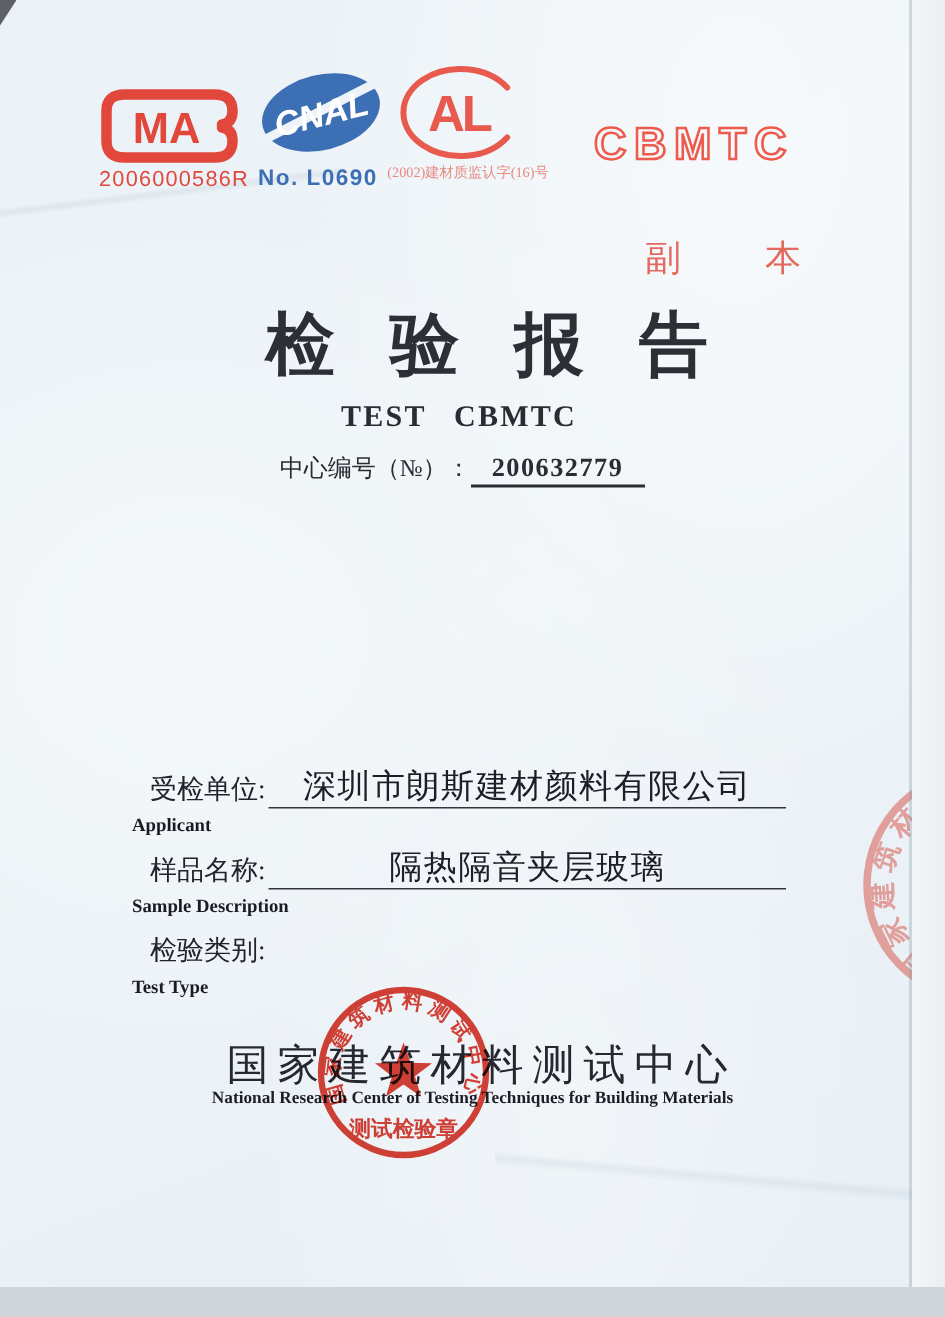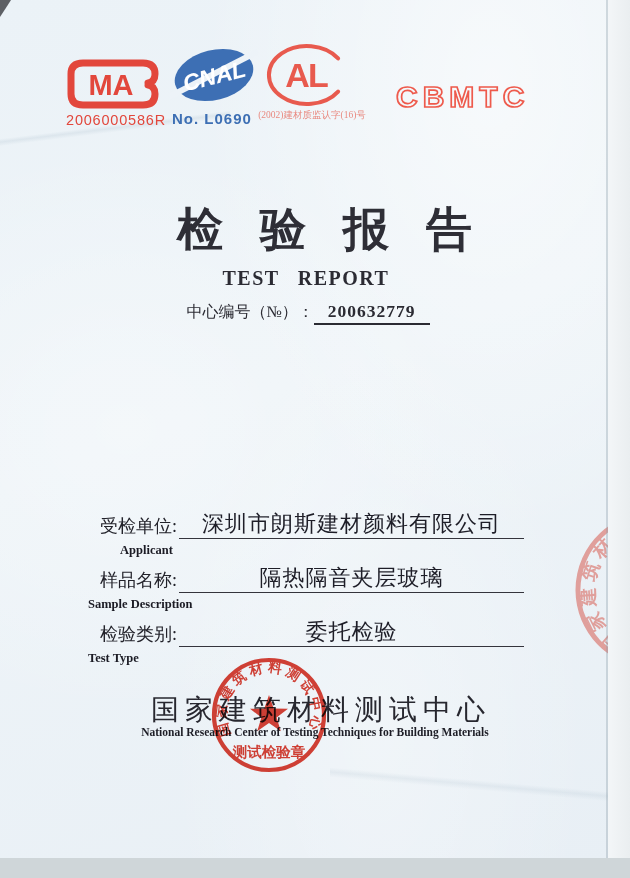--- a/index.html
+++ b/index.html
@@ -53,21 +53,21 @@
   .report-no .lbl{font-size:16px;}
   .report-no .num{font-size:17.5px;font-weight:bold;letter-spacing:1px;
     border-bottom:2px solid #2b2b33;padding:0 14px 1px 14px;}
 
   
   .frow{left:100px;width:424px;display:flex;align-items:flex-end;color:#22222a;}
   .frow .flabel{font-size:18px;white-space:nowrap;padding-right:2px;line-height:26px;}
   .frow .fline{flex:1;border-bottom:1.5px solid #34343c;text-align:center;
     font-size:22px;letter-spacing:1px;padding-bottom:3px;line-height:23px;color:#1e1e28;}
   .fsub{left:88px;font-size:12.5px;font-weight:bold;color:#1b1b24;}
-  .r1{top:512px;} .r1s{top:543px;margin-left:32px;}
+  .r1{top:512px;} .r1s{top:543px;}
   .r2{top:566px;} .r2s{top:597px;}
   .r3{top:620px;} .r3s{top:651px;}
 
   
   .footer-cn{left:0;top:691px;width:630px;text-align:center;font-size:28px;
     letter-spacing:6px;padding-left:6px;color:#27272f;white-space:nowrap;}
   .footer-en{left:0;top:726px;width:630px;text-align:center;font-size:11.5px;
     font-weight:bold;color:#1d1d26;}
 
   .seal-main{left:204px;top:650px;mix-blend-mode:multiply;opacity:.95;}
@@ -100,44 +100,44 @@
   <div class="abs cnal-num">No. L0690</div>
 
   <svg class="abs" style="left:262px;top:40px" width="90" height="70" viewBox="0 0 90 70">
     <path d="M 76.1 51.6 A 38 29 0 1 1 76.1 18.4" fill="none" stroke="#e85a4e" stroke-width="4" stroke-linecap="round"></path>
     <text x="44" y="47" text-anchor="middle" font-size="34" font-weight="bold" fill="#e85a4e" letter-spacing="-2">AL</text>
   </svg>
   <div class="abs al-caption">(2002)建材质监认字(16)号</div>
 
   <div class="abs cbmtc">CBMTC</div>
 
+  <div class="abs copy-label">副本</div>
 
   <div class="abs title-cn">检验报告</div>
-  <div class="abs title-en">TEST  REPORT</div>
+  <div class="abs title-en">TEST  CBMTC</div>
 
   <div class="abs report-no">
     <span class="lbl">中心编号（№）：</span>
     <span class="num">200632779</span>
   </div>
 
   <div class="abs frow r1">
     <span class="flabel">受检单位:</span>
     <span class="fline">深圳市朗斯建材颜料有限公司</span>
   </div>
   <div class="abs fsub r1s">Applicant</div>
 
   <div class="abs frow r2">
     <span class="flabel">样品名称:</span>
     <span class="fline">隔热隔音夹层玻璃</span>
   </div>
   <div class="abs fsub r2s">Sample Description</div>
 
   <div class="abs frow r3">
     <span class="flabel">检验类别:</span>
-    <span class="fline">委托检验</span>
   </div>
   <div class="abs fsub r3s">Test Type</div>
 
   <div class="abs footer-cn">国家建筑材料测试中心</div>
   <div class="abs footer-en">National Research Center of Testing Techniques for Building Materials</div>
 
   <svg class="abs seal-main" width="130" height="130" viewBox="0 0 130 130">
     <defs>
       <path id="arcA" d="M 27.8 86.5 A 43 43 0 1 1 102.2 86.5" fill="none"></path>
     </defs>

